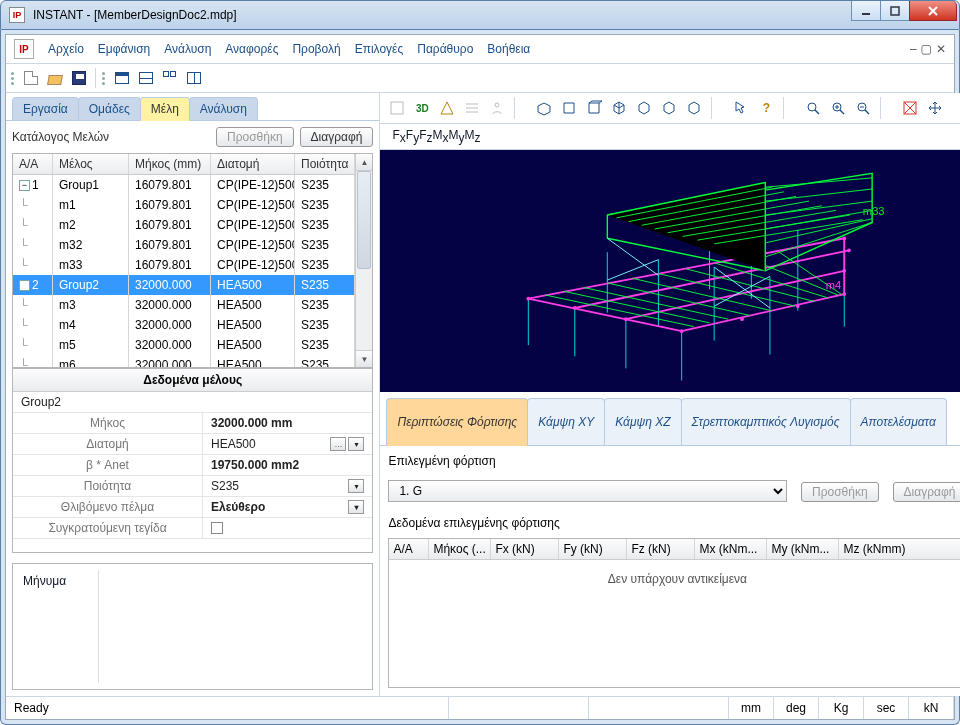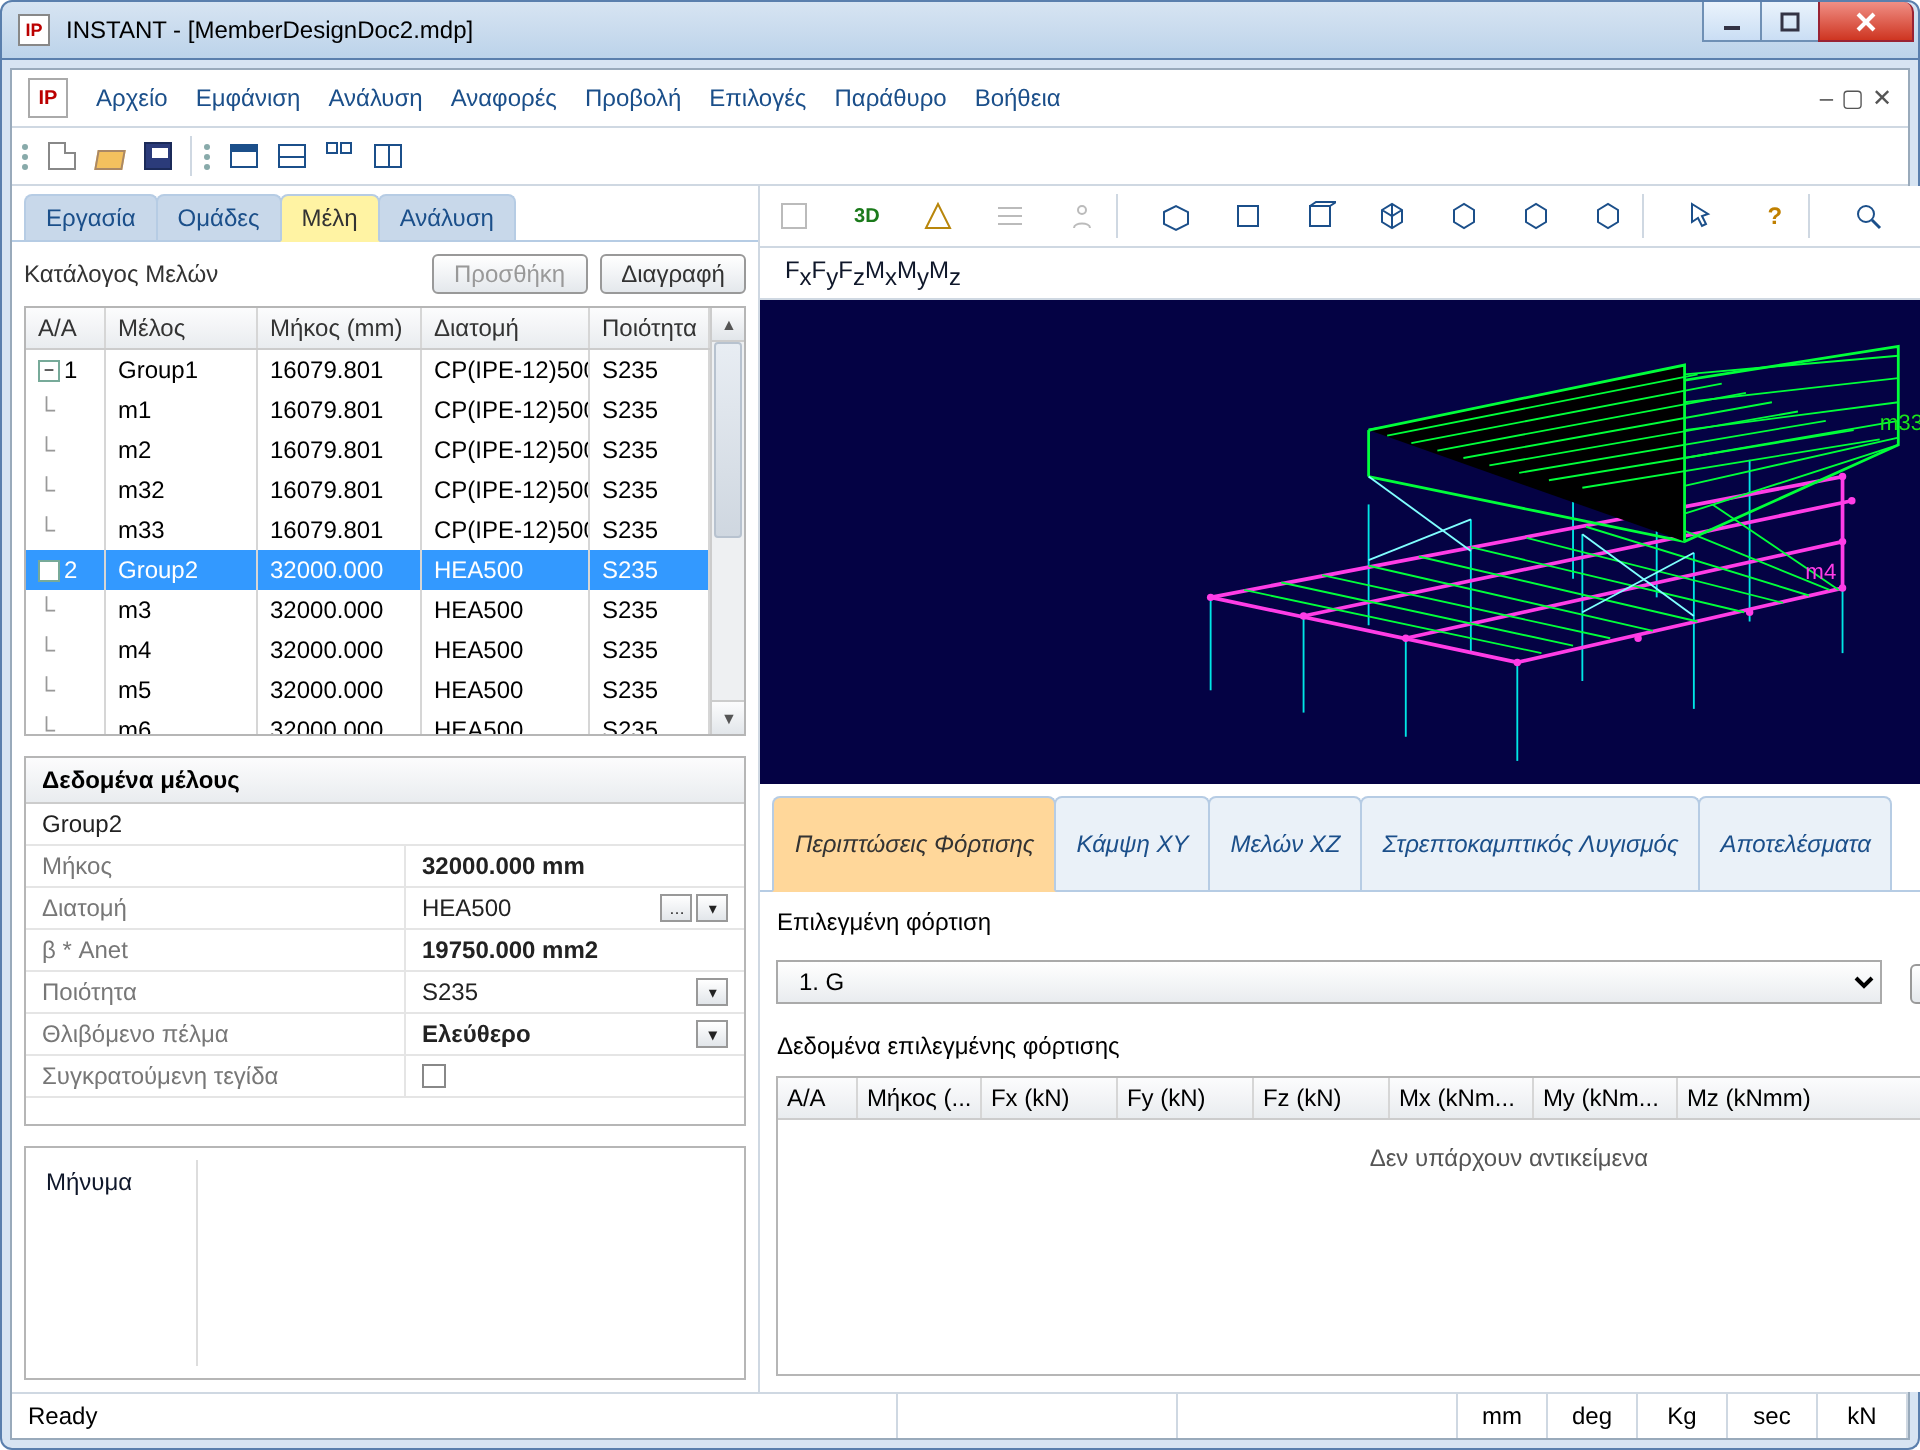--- a/index.html
+++ b/index.html
@@ -153,39 +153,39 @@
   .vscroll {
     width:17px; background:#f0f0f0; border-left:1px solid #ccc;
     display:flex; flex-direction:column;
   }
   .vscroll .arrow { height:17px; background:linear-gradient(to bottom,#fcfcfd,#e2e6ea); border-bottom:1px solid #ccc; display:flex;align-items:center;justify-content:center; font-size:8px; color:#555;}
   .vscroll .arrow.bot { border-bottom:none; border-top:1px solid #ccc;}
   .vscroll .track { flex:1; position:relative; background:#eef0f2;}
   .vscroll .thumb { position:absolute; left:1px;right:1px;top:0; height:55%; background:linear-gradient(to bottom,#e8edf3,#cfd7e0); border:1px solid #b7c2cf; border-radius:2px;}
 
   
-  .propbox { border:1px solid #b6b6b6; margin-top:10px; height:185px; overflow:hidden;}
+  .propbox { border:1px solid #b6b6b6; margin-top:0; height:185px; overflow:hidden;text-align:center;}
   .propbox .phead { background:linear-gradient(to bottom,#fcfcfd,#e9ecef); padding:4px 8px; font-weight:bold; border-bottom:1px solid #ccc;}
   .proprow { display:flex; border-bottom:1px solid #e5e5e5;}
   .proprow .plabel { width: 190px; padding:3px 8px; color:#777; border-right:1px solid #e5e5e5;}
   .proprow.bold .pvalue { font-weight:bold; }
   .proprow .pvalue { flex:1; padding:3px 8px; color:#222; display:flex; align-items:center;}
   .proprow .pvalue .ddctrl { margin-left:auto; display:flex; gap:2px;}
   .tinybtn { width:16px; height:14px; border:1px solid #999; background:linear-gradient(to bottom,#fff,#e2e6ea); font-size:8px; display:flex;align-items:center;justify-content:center;}
 
   .msgbox { border:1px solid #b6b6b6; margin-top:10px; flex:1; min-height:60px; padding:6px; display:flex; }
   .msgbox .mlabel { width:80px; color:#0f172a; border-right:1px solid #ddd; padding:4px;}
   .msgbox .mval { flex:1; padding:4px;}
 
   
   .righttoolbar {
     display:flex; align-items:center; padding: 4px 6px; gap:2px;
     border-bottom:1px solid #cfd8e2;
   }
-  .righttoolbar .grp { display:flex; gap:14px; padding-right:6px; margin-right:16px; border-right:1px solid #cfd8e2;}
+  .righttoolbar .grp { display:flex; gap:3px; padding-right:6px; margin-right:16px; border-right:1px solid #cfd8e2;}
   .rtico {
     width:22px; height:22px; display:flex;align-items:center;justify-content:center;
     border:1px solid transparent; border-radius:3px;
   }
   .rtico.dim { color:#aaa;}
   .rtico svg { display:block; }
   
   .forces { display:flex; padding: 4px 12px; color:#0f172a; border-bottom:1px solid #cfd8e2;}
 
   
@@ -717,21 +717,21 @@
             </g>
 
             <text x="470" y="70" fill="#19e619" font-size="11">m33</text>
             <text x="430" y="150" fill="#ff3de6" font-size="11">m4</text>
           </svg>
         </div>
 
         <div class="righttabs">
           <div class="rtab active">Περιπτώσεις Φόρτισης</div>
           <div class="rtab">Κάμψη XY</div>
-          <div class="rtab">Μελών XZ</div>
+          <div class="rtab">Κάμψη XZ</div>
           <div class="rtab">Στρεπτοκαμπτικός Λυγισμός</div>
           <div class="rtab">Αποτελέσματα</div>
         </div>
 
         <div class="rightcontent">
           <div class="selload">
             <div>Eπιλεγμένη φόρτιση</div>
             <div class="row">
               <select>
                 <option>1. G</option>

